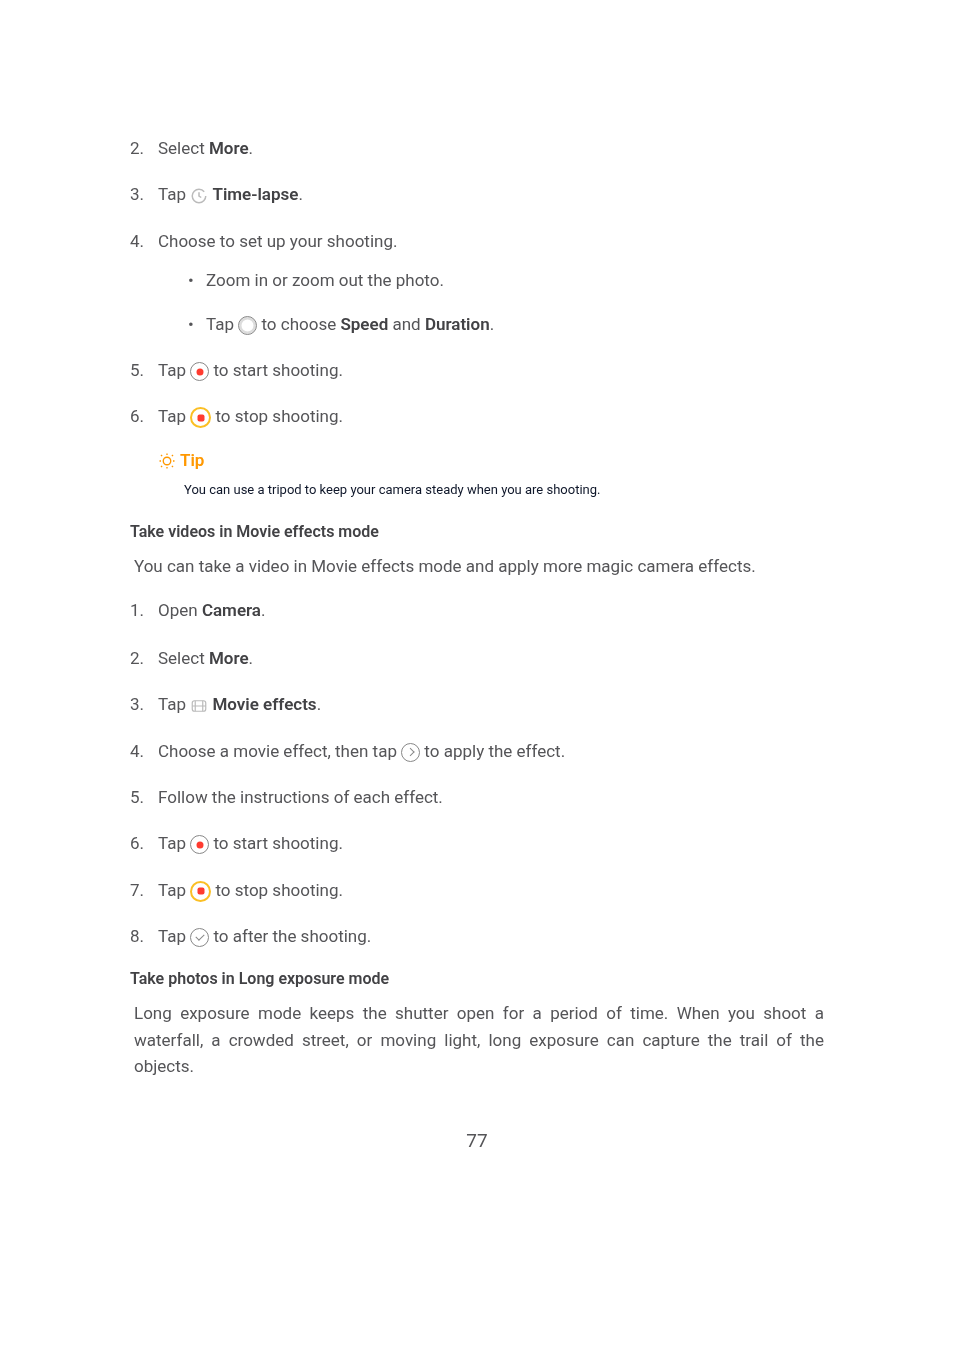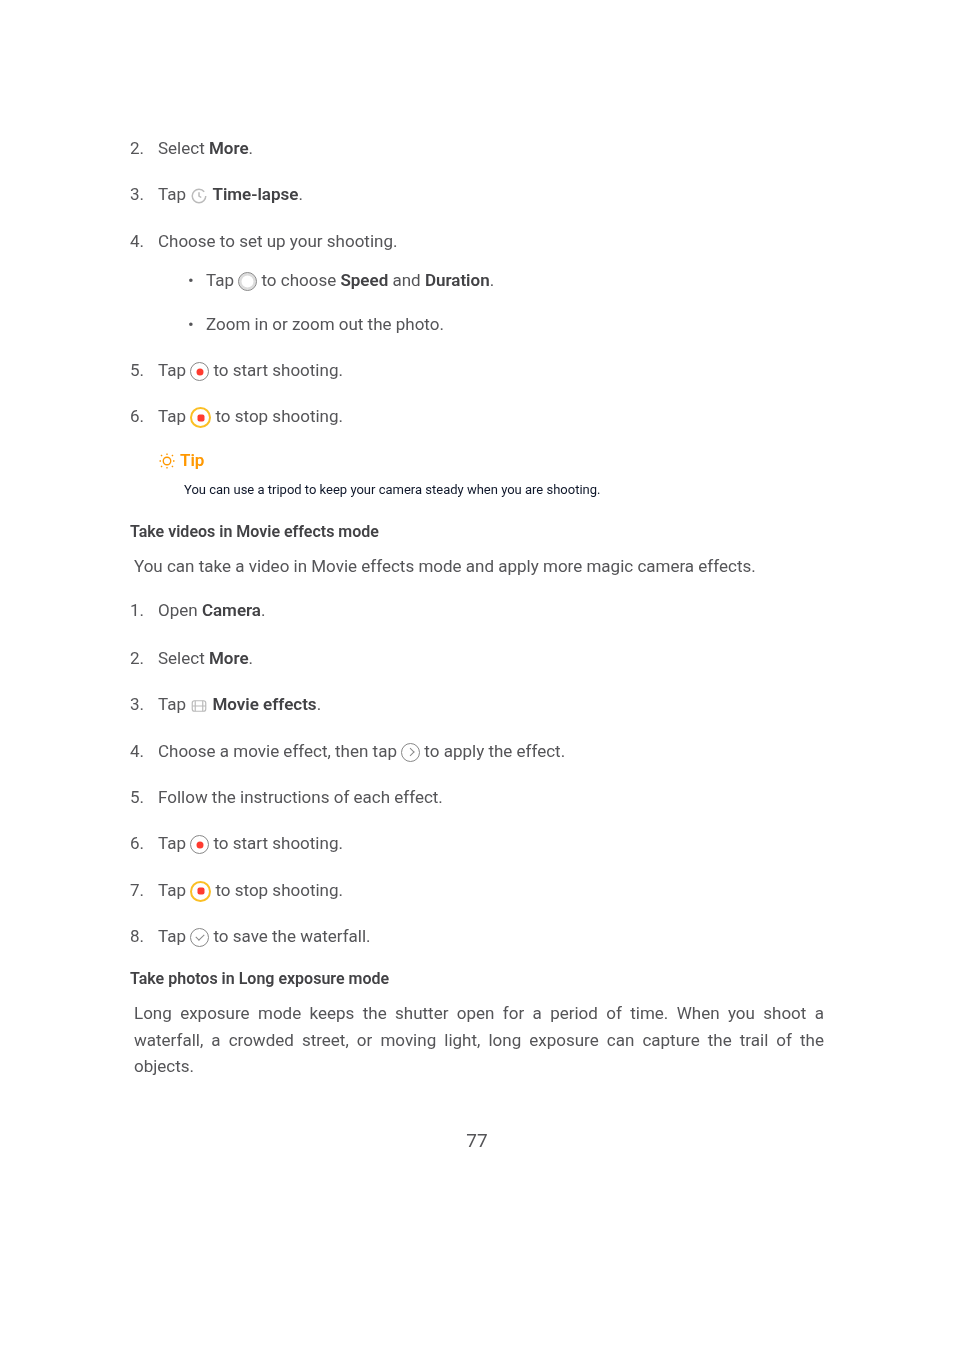--- a/index.html
+++ b/index.html
@@ -121,24 +121,24 @@
           <circle cx="12" cy="12" r="9" stroke-dasharray="50 10"></circle>
           <path d="M12 7v5l3 2"></path>
         </svg>
       <span class="bold">Time-lapse</span><span>.</span>
     </li>
     <li>
       <span class="num">4.</span>
       <span>Choose to set up your shooting.</span>
       <ul class="bullets">
         <li>
-          <span>Tap </span><span class="circle-btn dbl"></span><span> to choose </span><span class="bold">Speed</span><span> and </span><span class="bold">Duration</span><span>.</span>
+          <span>Zoom in or zoom out the photo.</span>
         </li>
         <li>
-          <span>Zoom in or zoom out the photo.</span>
+          <span>Tap </span><span class="circle-btn dbl"></span><span> to choose </span><span class="bold">Speed</span><span> and </span><span class="bold">Duration</span><span>.</span>
         </li>
       </ul>
     </li>
     <li>
       <span class="num">5.</span>
       <span>Tap </span><span class="circle-btn dot-red"></span><span> to start shooting.</span>
     </li>
     <li>
       <span class="num">6.</span>
       <span>Tap </span><span class="circle-btn dot-red-sq" style="border-color:#fbbf24;border-width:2px"></span><span> to stop shooting.</span>
@@ -185,21 +185,21 @@
     <li>
       <span class="num">6.</span>
       <span>Tap </span><span class="circle-btn dot-red"></span><span> to start shooting.</span>
     </li>
     <li>
       <span class="num">7.</span>
       <span>Tap </span><span class="circle-btn dot-red-sq" style="border-color:#fbbf24;border-width:2px"></span><span> to stop shooting.</span>
     </li>
     <li>
       <span class="num">8.</span>
-      <span>Tap </span><span class="circle-btn check"></span><span> to save the waterfall.</span>
+      <span>Tap </span><span class="circle-btn check"></span><span> to after the shooting.</span>
     </li>
   </ol>
 
   <div class="heading">Take photos in Long exposure mode</div>
   <p class="para">Long exposure mode keeps the shutter open for a period of time. When you shoot a waterfall, a crowded street, or moving light, long exposure can capture the trail of the objects.</p>
 
   <div class="pagenum">77</div>
 </div>
 
 </body></html>

